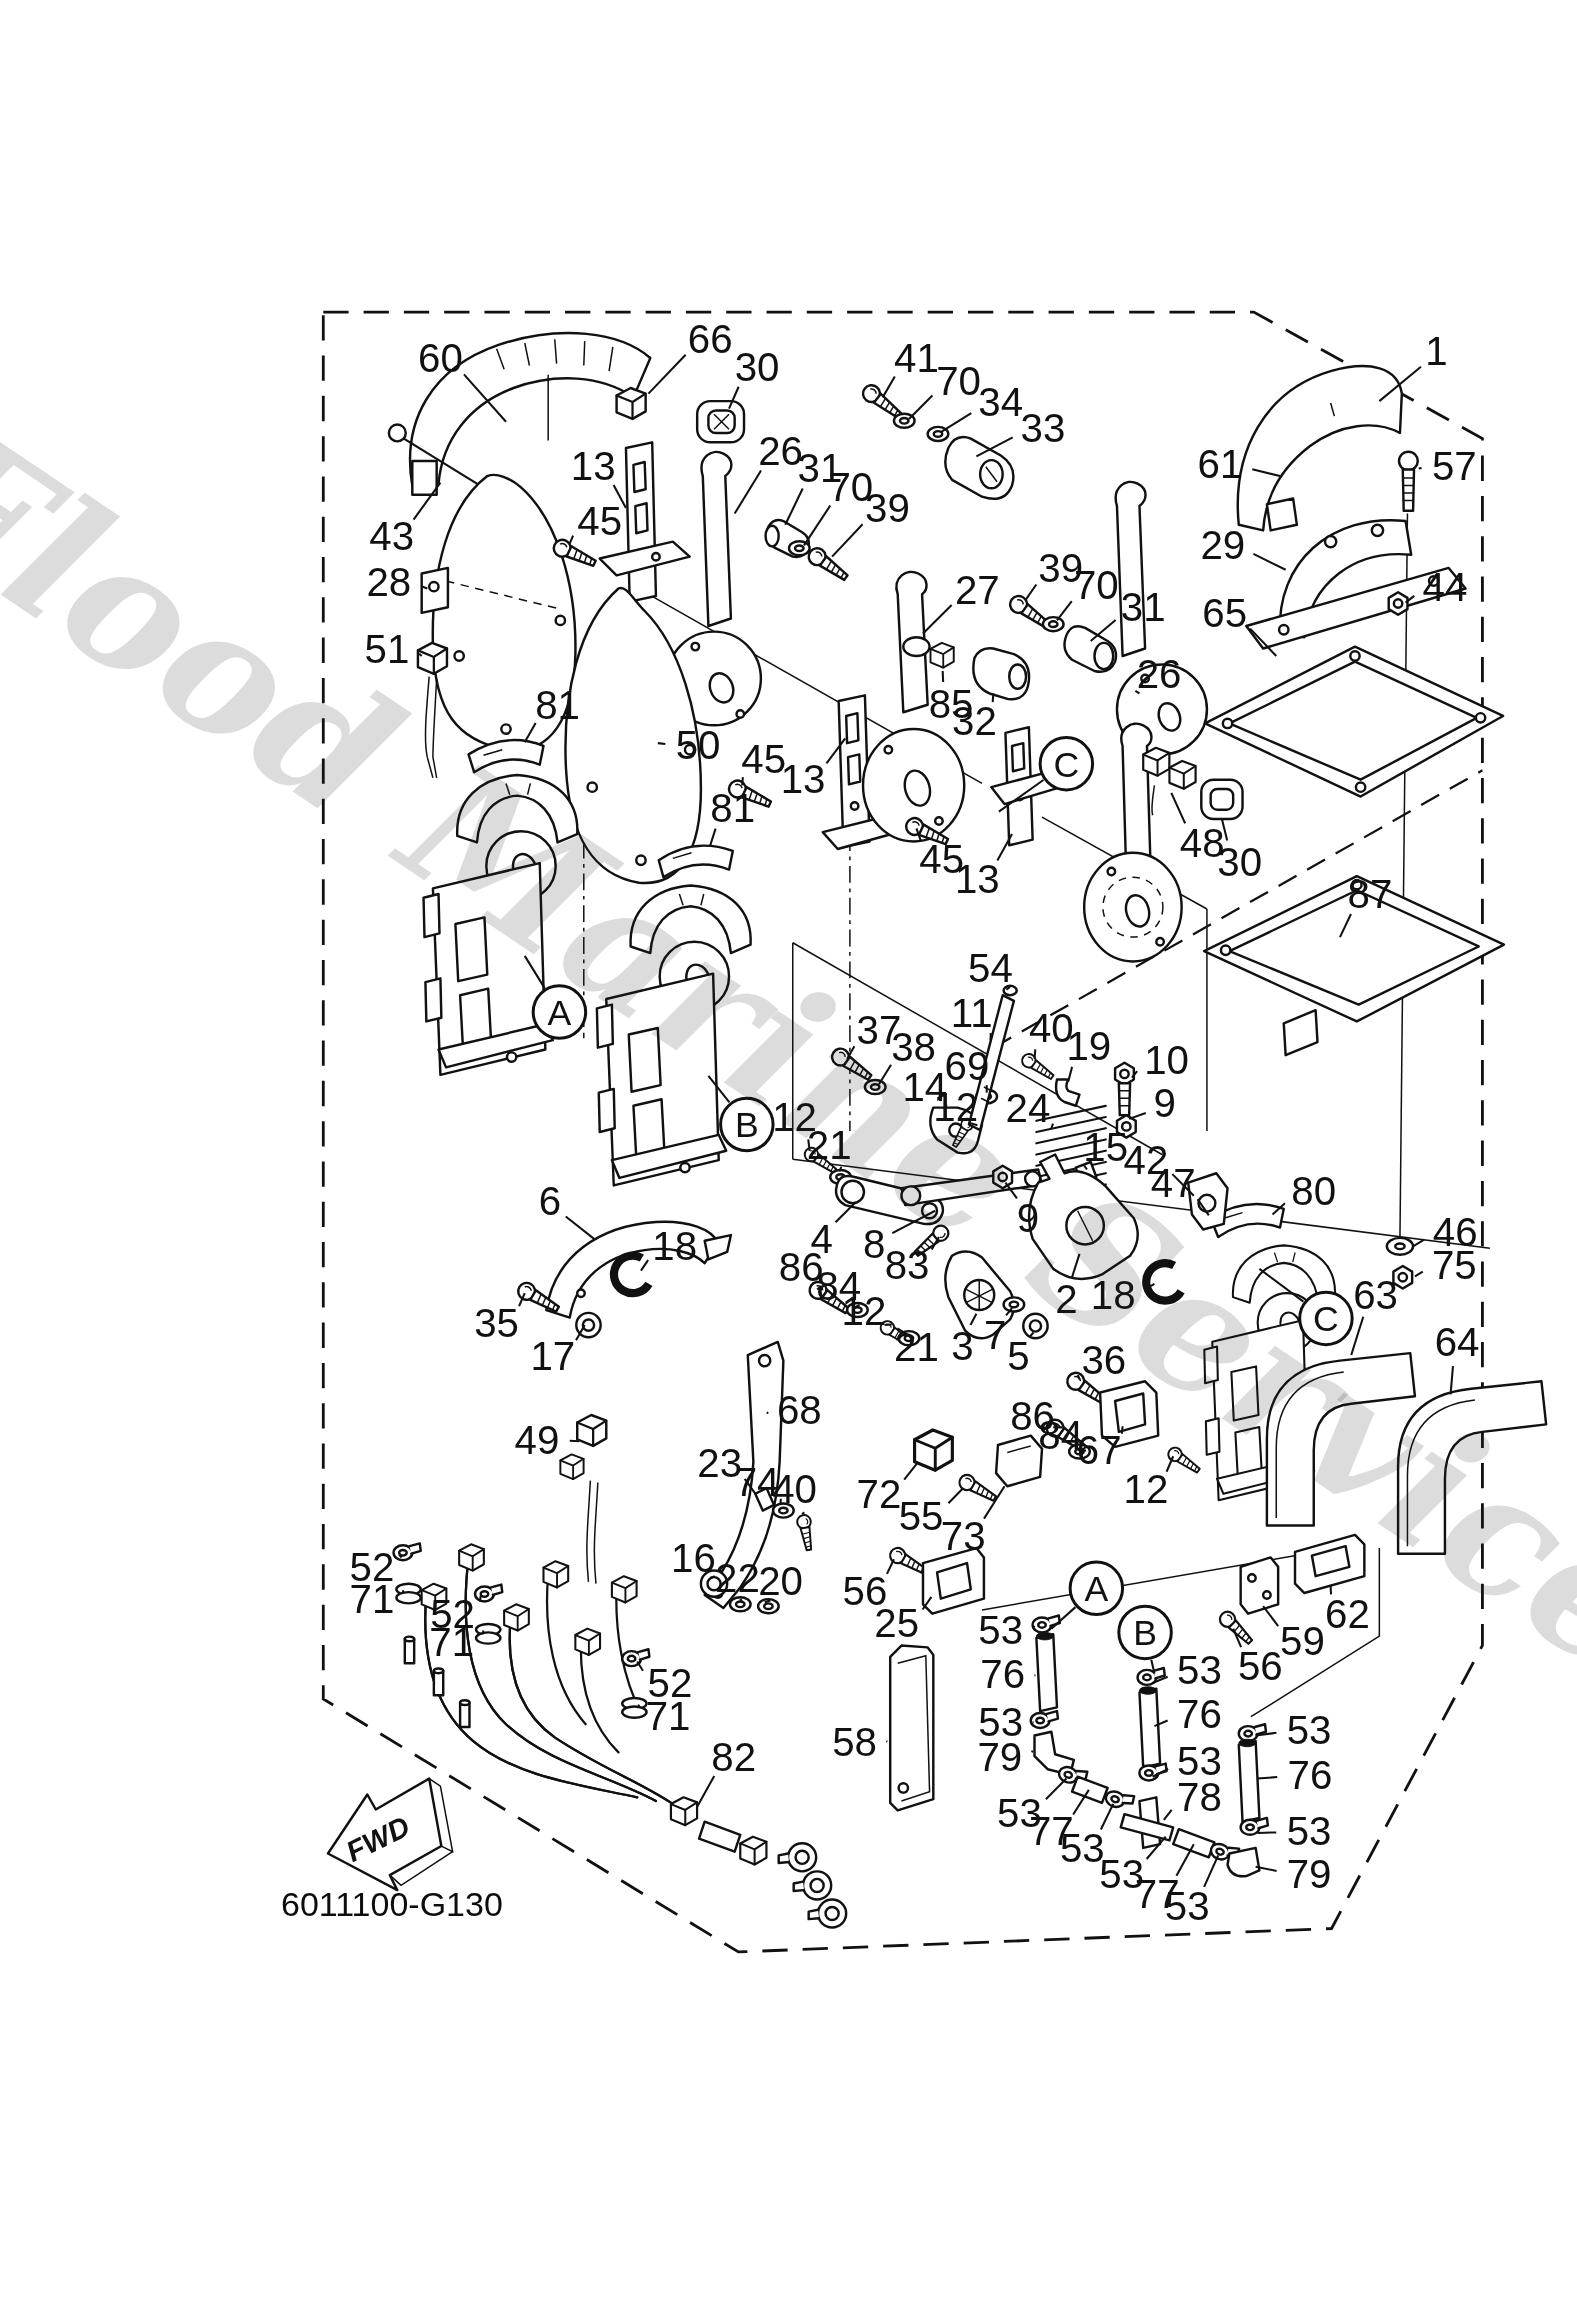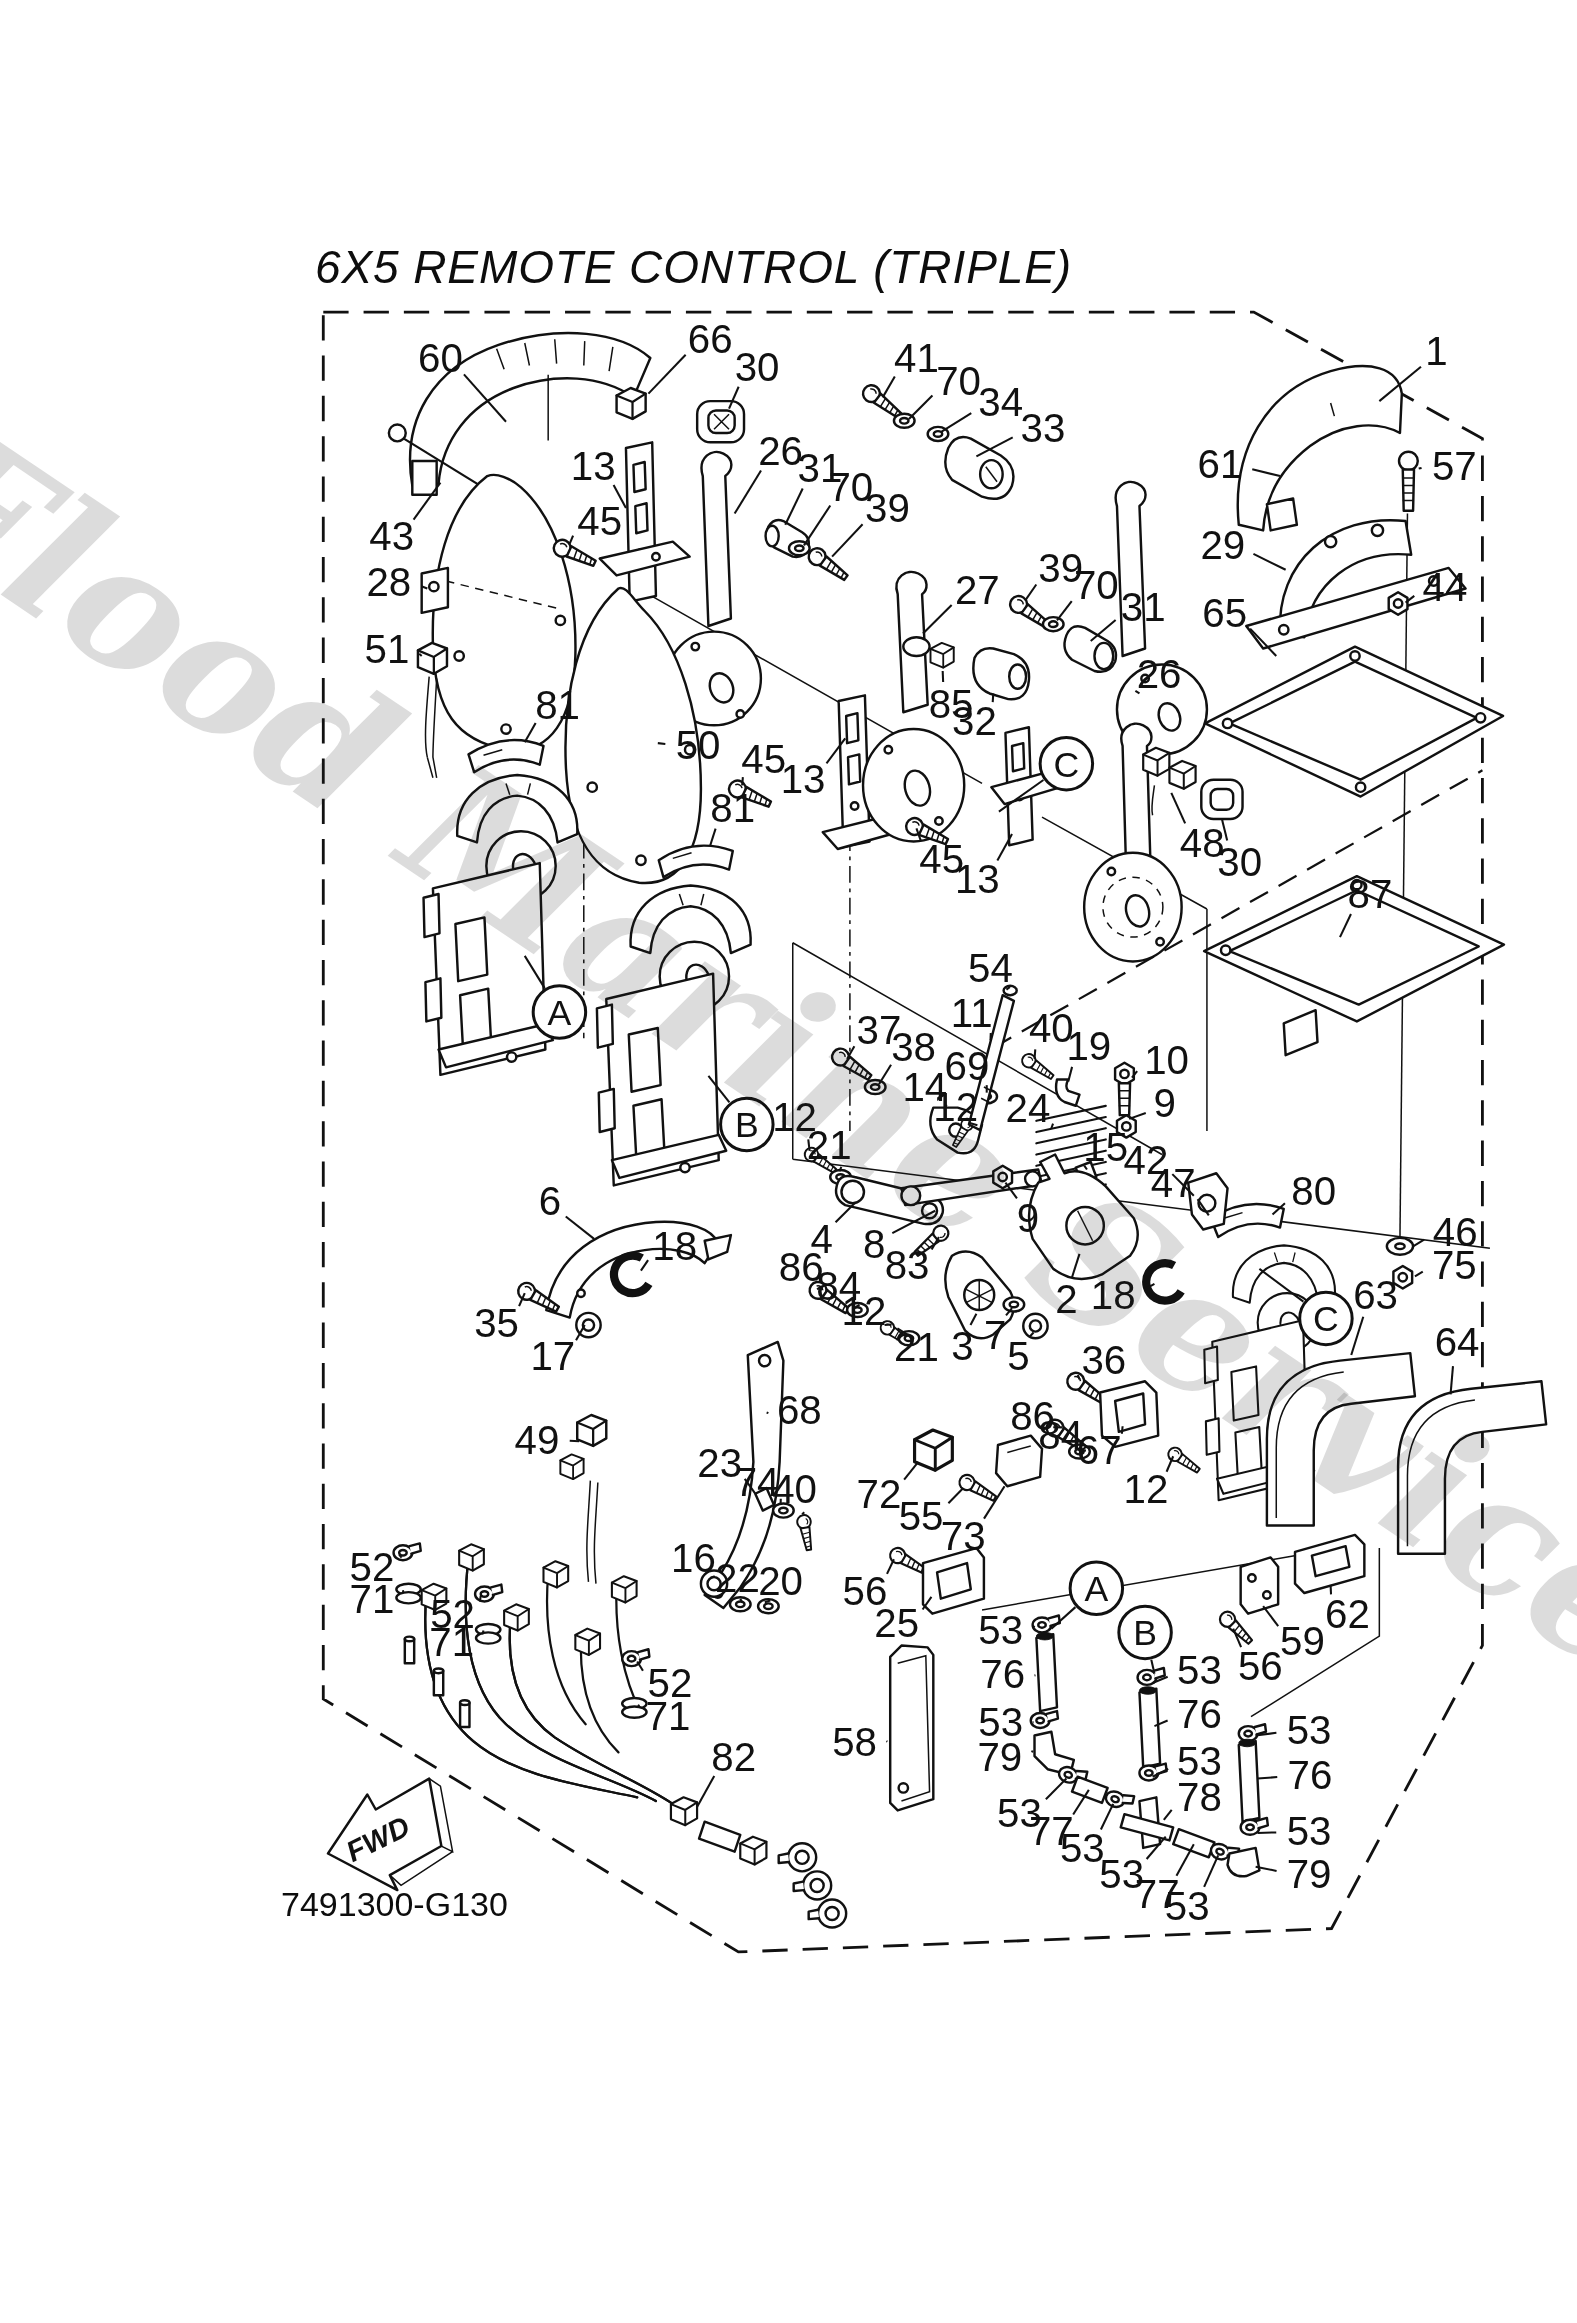--- a/index.html
+++ b/index.html
@@ -746,18 +746,17 @@
         <text x="1138" y="816" font-size="38" fill="#111111" text-anchor="middle" dominant-baseline="central" font-family="&quot;Liberation Sans&quot;,sans-serif">C</text>
         <circle cx="1415" cy="1407" r="28" fill="#ffffff" stroke="#111111" stroke-width="3.2"></circle>
         <text x="1415" y="1408" font-size="38" fill="#111111" text-anchor="middle" dominant-baseline="central" font-family="&quot;Liberation Sans&quot;,sans-serif">C</text>
         <circle cx="1170" cy="1695" r="28" fill="#ffffff" stroke="#111111" stroke-width="3.2"></circle>
         <text x="1170" y="1696" font-size="38" fill="#111111" text-anchor="middle" dominant-baseline="central" font-family="&quot;Liberation Sans&quot;,sans-serif">A</text>
         <circle cx="1222" cy="1742" r="28" fill="#ffffff" stroke="#111111" stroke-width="3.2"></circle>
         <text x="1222" y="1743" font-size="38" fill="#111111" text-anchor="middle" dominant-baseline="central" font-family="&quot;Liberation Sans&quot;,sans-serif">B</text>
       </g>
 </svg>
 
-<div class="title">6X5 REMOTE CONTROL (TRIPLE)</div>
-<div class="code">7491300-G130</div>
+<div class="code">6011100-G130</div>
 <div class="watermark">Flood Marine Services</div>
 
 </div>
 
 
 </body></html>

